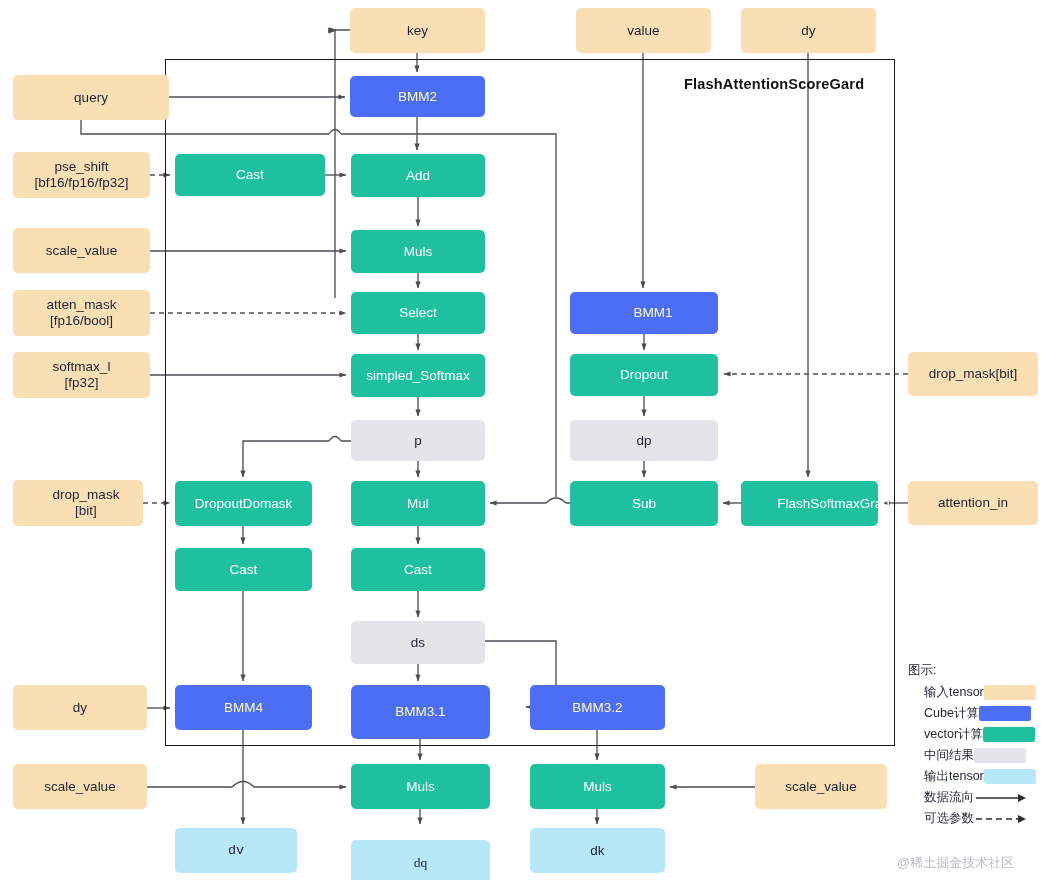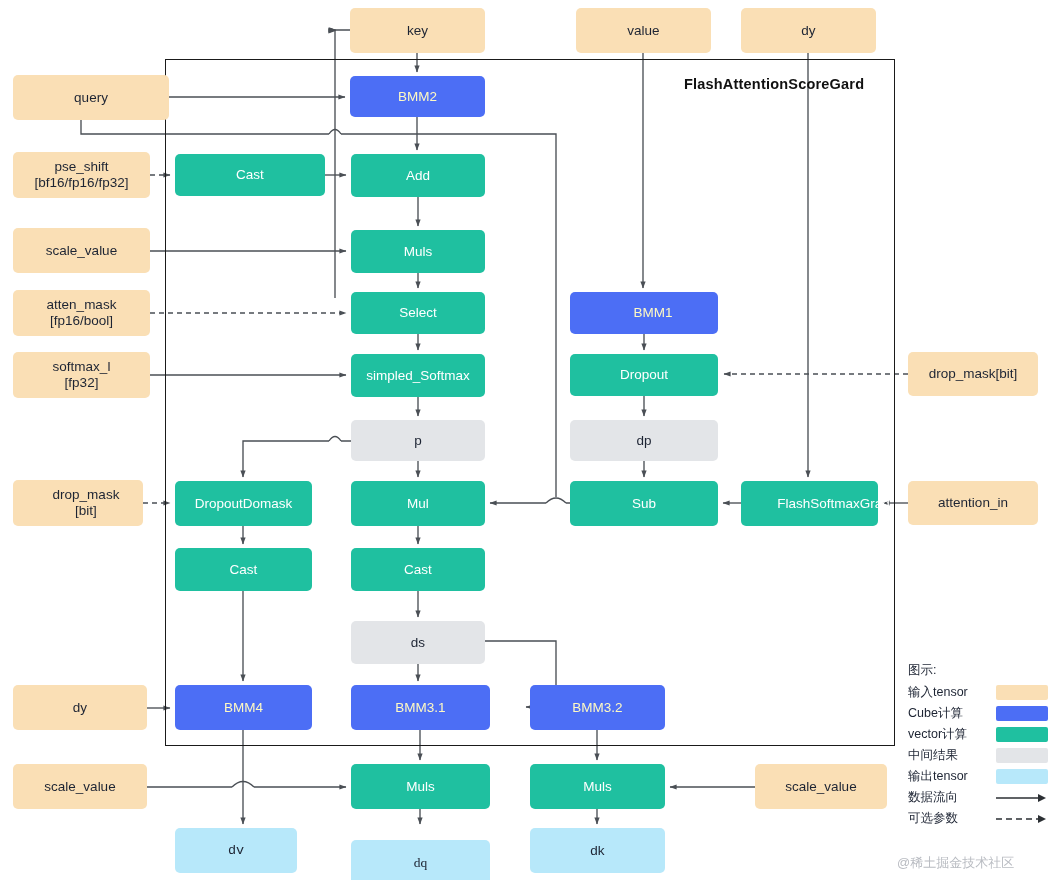--- a/index.html
+++ b/index.html
@@ -14,21 +14,21 @@
   .n-mid{background:#e3e5e8;color:#1d2433;font-size:13.5px;}
   .n-out{background:#b7e8fa;color:#1d2433;font-size:13.5px;}
   .node span{display:block;}
   .node .l2{font-size:13.5px;}
   #container-box{position:absolute;left:165px;top:59px;width:730px;height:687px;
         border:1.6px solid #1a1a1a;box-sizing:border-box;background:transparent;}
   #group-title{position:absolute;left:684px;top:76px;font-size:14.5px;font-weight:bold;color:#111;
         letter-spacing:.2px;white-space:nowrap;}
   #legend{position:absolute;left:908px;top:662px;width:140px;}
   .lg-title{font-size:12.5px;color:#1d2433;margin-bottom:4px;}
-  .lg-row{display:flex;align-items:center;justify-content:space-between;height:19px;margin-bottom:2px;}
+  .lg-row{display:flex;align-items:center;justify-content:flex-start;height:19px;margin-bottom:2px;margin-left:16px;}
   .lg-label{font-size:12.5px;color:#1d2433;white-space:nowrap;}
   .lg-swatch{width:52px;height:15px;border-radius:2px;}
   .lg-arrow{width:54px;height:12px;}
   #watermark{position:absolute;left:897px;top:854px;font-size:13px;color:#b9bcc2;white-space:nowrap;}
 </style>
 </head>
 <body>
 
 <div id="canvas">
 
@@ -244,21 +244,21 @@
       </div>
       <div class="node n-vec" style="left: 351px; top: 548px; width: 134px; height: 43px; flex-direction: column;">
         <span>Cast</span>
       </div>
       <div class="node n-mid" style="left: 351px; top: 621px; width: 134px; height: 43px; flex-direction: column;">
         <span>ds</span>
       </div>
       <div class="node n-cube" style="left: 175px; top: 685px; width: 137px; height: 45px; flex-direction: column;">
         <span>BMM4</span>
       </div>
-      <div class="node n-cube" style="left: 351px; top: 685px; width: 139px; height: 45px; flex-direction: column;">
+      <div class="node n-cube" style="left: 351px; top: 685px; width: 139px; height: 54px; flex-direction: column; border-radius: 6px;">
         <span>BMM3.1</span>
       </div>
       <div class="node n-cube" style="left: 530px; top: 685px; width: 135px; height: 45px; flex-direction: column;">
         <span>BMM3.2</span>
       </div>
       <div class="node n-vec" style="left: 351px; top: 764px; width: 139px; height: 45px; flex-direction: column;">
         <span>Muls</span>
       </div>
       <div class="node n-vec" style="left: 530px; top: 764px; width: 135px; height: 45px; flex-direction: column;">
         <span>Muls</span>

